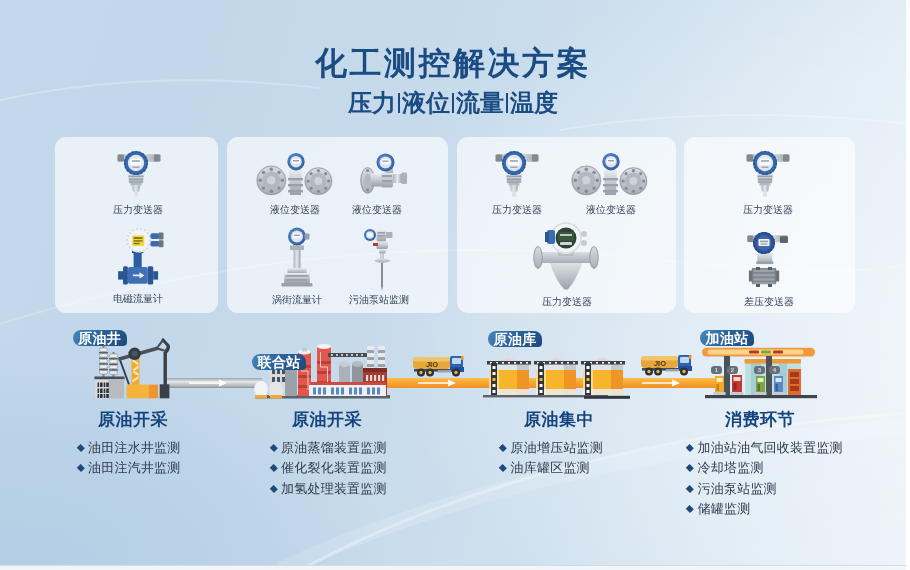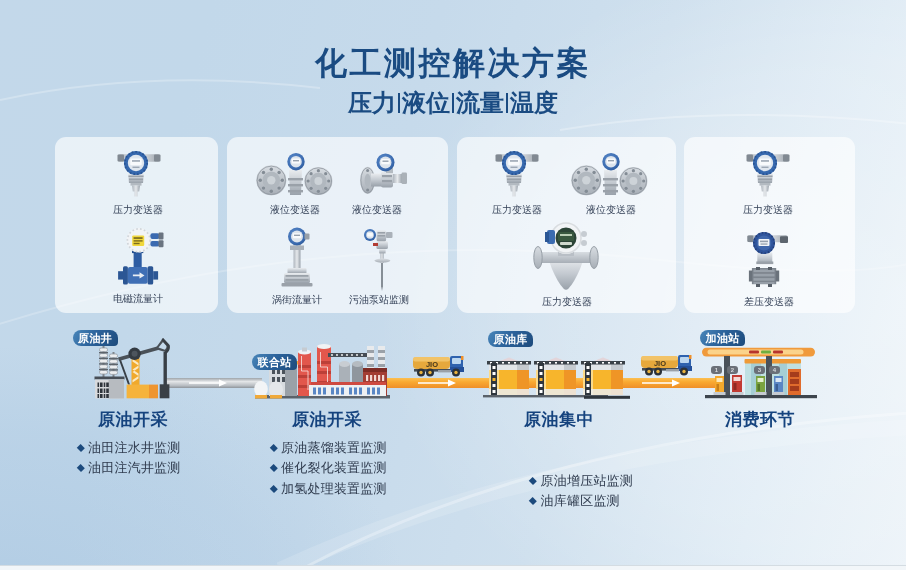--- a/index.html
+++ b/index.html
@@ -23,21 +23,21 @@
     border-radius:11px;}
   #card1{left:55px;width:163px;}
   #card2{left:227px;width:221px;}
   #card3{left:457px;width:219px;}
   #card4{left:684px;width:171px;}
   .ilabel{position:absolute;font-size:10px;font-weight:400;color:#323f55;
     text-align:center;white-space:nowrap;transform:translateX(-50%);}
   .inst{position:absolute;transform:translate(-50%,-50%);}
   
   .badge{position:absolute;height:16px;line-height:16.5px;padding:0 5.5px;
-    color:#fff;font-size:11px;font-weight:700;letter-spacing:0.4px;
+    color:#fff;font-size:14px;font-weight:700;letter-spacing:0.4px;
     background:linear-gradient(125deg,#4a87ba 0%,#2c639c 45%,#1d4a7b 100%);
     border-radius:8px 8px 4px 8px;
     box-sizing:border-box;}
   .scene{position:absolute;}
   .sectitle{position:absolute;font-size:17px;font-weight:700;letter-spacing:0.5px;
     color:#15437e;transform:translateX(-50%);white-space:nowrap;}
   .blist{position:absolute;font-size:13px;color:#2e3a4d;letter-spacing:0.2px;}
   .blist .row{height:20.4px;line-height:20.4px;white-space:nowrap;}
   .blist .d{display:inline-block;width:5.6px;height:5.6px;background:#1c4a7d;
     transform:rotate(45deg) scaleY(0.9);margin-right:5px;vertical-align:1.5px;}
@@ -697,19 +697,25 @@
 
   <div class="blist" style="left:77.5px;top:438px;">
     <div class="row"><span class="d"></span>油田注水井监测</div>
     <div class="row"><span class="d"></span>油田注汽井监测</div>
   </div>
   <div class="blist" style="left:270.5px;top:438px;">
     <div class="row"><span class="d"></span>原油蒸馏装置监测</div>
     <div class="row"><span class="d"></span>催化裂化装置监测</div>
     <div class="row"><span class="d"></span>加氢处理装置监测</div>
   </div>
-  <div class="blist" style="left:530px;top:438px;margin-top:33px;">
+  <div class="blist" style="left:500px;top:438px;">
     <div class="row"><span class="d"></span>原油增压站监测</div>
     <div class="row"><span class="d"></span>油库罐区监测</div>
   </div>
+  <div class="blist" style="left:687px;top:438px;">
+    <div class="row"><span class="d"></span>加油站油气回收装置监测</div>
+    <div class="row"><span class="d"></span>冷却塔监测</div>
+    <div class="row"><span class="d"></span>污油泵站监测</div>
+    <div class="row"><span class="d"></span>储罐监测</div>
+  </div>
 
   <div class="botstrip"></div>
 </div>
 
 </body></html>

